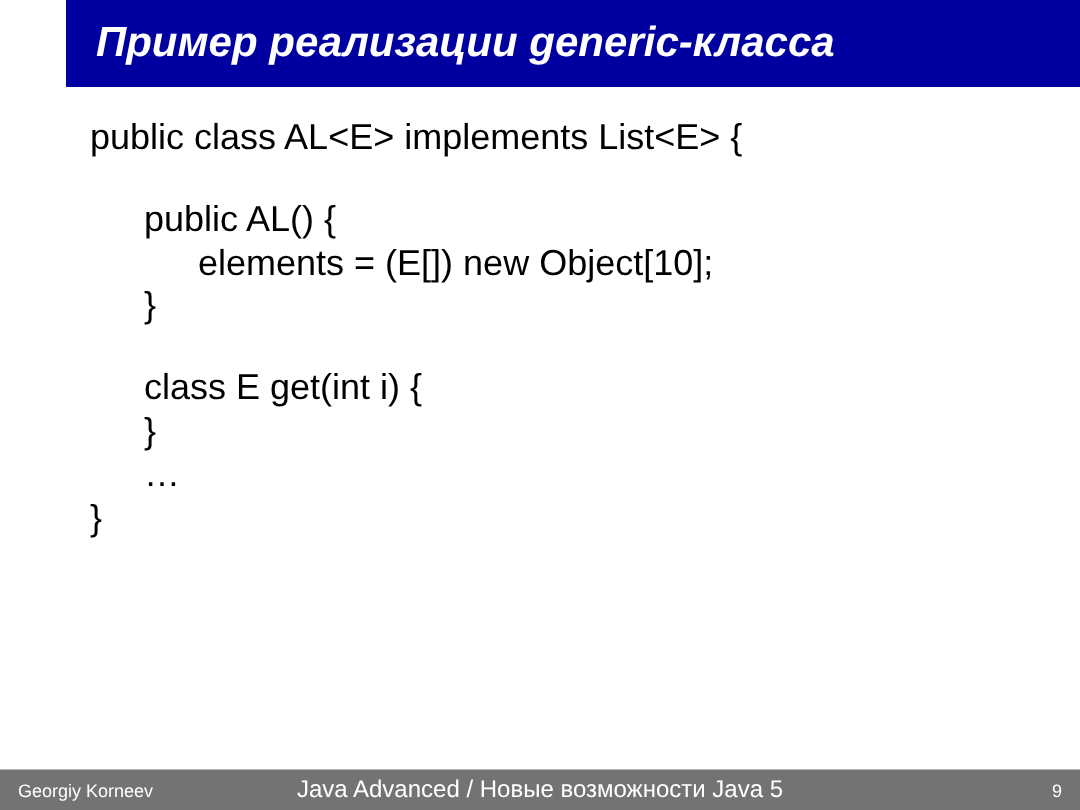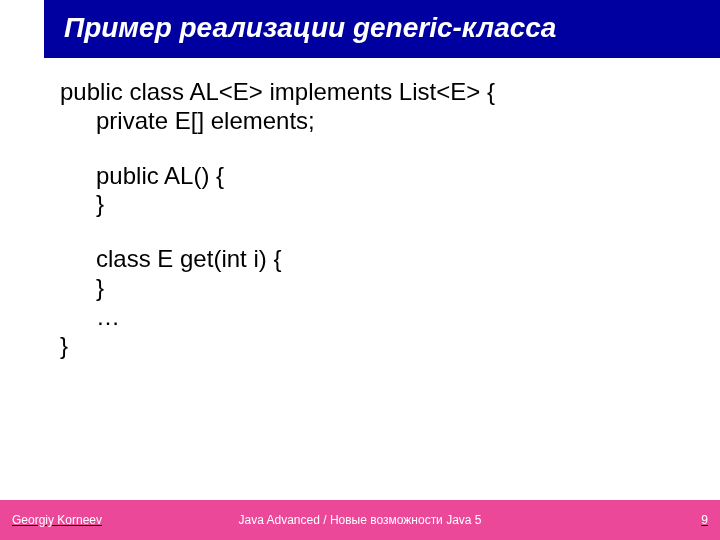--- a/index.html
+++ b/index.html
@@ -45,59 +45,58 @@
       padding-left: 72px;
     }
     .spacer {
       height: 26px;
     }
     .footer {
       position: absolute;
       bottom: 0;
       left: 0;
       width: 100%;
-      background: #ec4899;
+      background: #737373;
       padding: 4px 12px;
       display: flex;
       justify-content: space-between;
       align-items: center;
-      height: 40px;
-      text-decoration: underline;
+      height: 27px;
     }
     .footer-left {
       color: #ffffff;
       font-size: 12px;
       font-family: Arial, sans-serif;
     }
     .footer-center {
       color: #ffffff;
-      font-size: 12px;
+      font-size: 16px;
       font-family: Arial, sans-serif;
       position: absolute;
       left: 50%;
       transform: translateX(-50%);
     }
     .footer-right {
       color: #ffffff;
       font-size: 12px;
       font-family: Arial, sans-serif;
     }
   </style>
 </head>
 <body>
 
 <div class="title-bar">
   <div class="title-text">Пример реализации generic-класса</div>
 </div>
 
 <div class="content">
   <div class="code-line">public class AL&lt;E&gt; implements List&lt;E&gt; {</div>
-  <div class="code-line indent-1">private E[] elements;</div>
   <div class="spacer"></div>
   <div class="code-line indent-1">public AL() {</div>
+  <div class="code-line indent-2">elements = (E[]) new Object[10];</div>
   <div class="code-line indent-1">}</div>
   <div class="spacer"></div>
   <div class="code-line indent-1">class E get(int i) {</div>
   <div class="code-line indent-1">}</div>
   <div class="code-line indent-1">…</div>
   <div class="code-line">}</div>
 </div>
 
 <div class="footer">
   <div class="footer-left">Georgiy Korneev</div>

